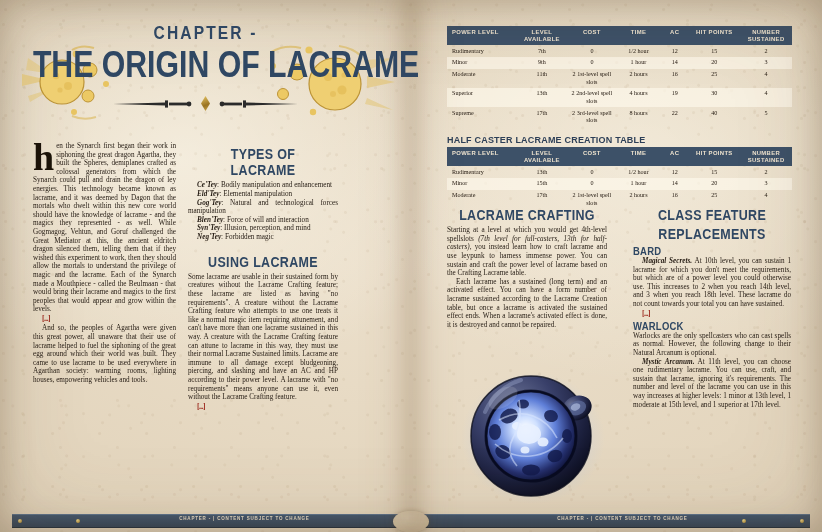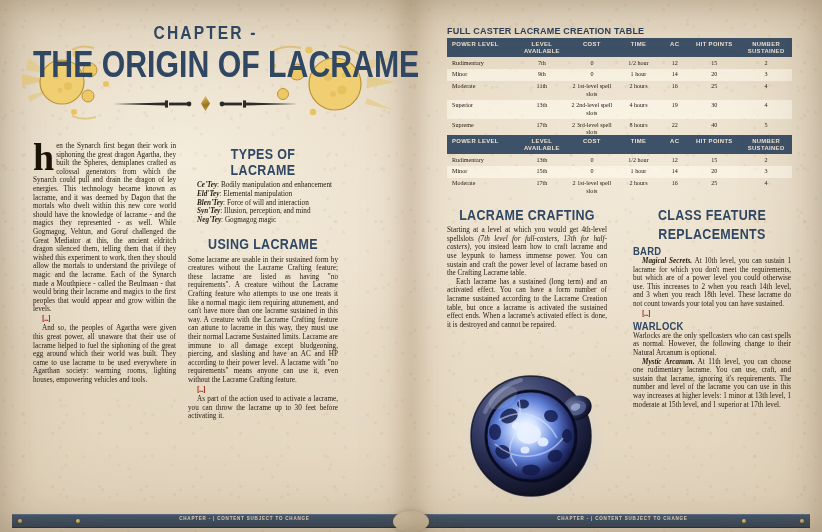--- a/index.html
+++ b/index.html
@@ -320,36 +320,35 @@
       <p>And so, the peoples of Agartha were given this great power, all unaware that their use of lacrame helped to fuel the siphoning of the great egg around which their world was built. They came to use lacrame to be used everywhere in Agarthan society: warming rooms, lighting houses, empowering vehicles and tools.</p>
     </div>
 
     <div class="col" style="left:188px; top:146px; width:150px;">
 
       <div class="sec-head h1">TYPES OF LACRAME</div>
 
       <div class="typelist">
         <p><span class="term">Ce'Tey</span>: <span>Bodily manipulation and enhancement</span></p>
         <p><span class="term">Eld'Tey</span>: <span>Elemental manipulation</span></p>
+        <p><span class="term">Gog'Tey</span>: <span>Natural and technological forces manipulation</span></p>
         <p><span class="term">Blen'Tey</span>: <span>Force of will and interaction</span></p>
         <p><span class="term">Syn'Tey</span>: <span>Illusion, perception, and mind</span></p>
-        <p><span class="term">Neg'Tey</span>: <span>Gogmagog magic</span></p>
+        <p><span class="term">Neg'Tey</span>: <span>Forbidden magic</span></p>
       </div>
 
       <div class="sec-head h1" style="margin-top:12px;">USING LACRAME</div>
       <p class="noindent">Some lacrame are usable in their sustained form by creatures without the Lacrame Crafting feature; these lacrame are listed as having "no requirements". A creature without the Lacrame Crafting feature who attempts to use one treats it like a normal magic item requiring attunement, and can't have more than one lacrame sustained in this way. A creature with the Lacrame Crafting feature can attune to lacrame in this way, they must use their normal Lacrame Sustained limits. Lacrame are immune to all damage except bludgeoning, piercing, and slashing and have an AC and HP according to their power level. A lacrame with "no requirements" means anyone can use it, even without the Lacrame Crafting feature.</p>
       <div class="brk">[...]</div>
-      <p>As part of the action used to activate a lacrame, you can throw the lacrame up to 30 feet before activating it.</p>
     </div>
   </div>
 
   <div class="page page-right">
 
     <div style="position:absolute; left:36px; top:26px; width:345px;">
-      <div class="table-title">FULL CASTER LACRAME CREATION TABLE</div>
       <table class="lac">
         <thead>
           <tr>
             <th style="width:20%">POWER LEVEL</th>
             <th style="width:15%">LEVEL AVAILABLE</th>
             <th style="width:14%">COST</th>
             <th style="width:13%">TIME</th>
             <th style="width:8%">AC</th>
             <th style="width:15%">HIT POINTS</th>
             <th style="width:15%">NUMBER SUSTAINED</th>
@@ -399,20 +398,21 @@
             <td>8 hours</td>
             <td>22</td>
             <td>40</td>
             <td>5</td>
           </tr>
         </tbody>
       </table>
     </div>
 
     <div style="position:absolute; left:36px; top:135px; width:345px;">
+      <div class="table-title">HALF CASTER LACRAME CREATION TABLE</div>
       <table class="lac">
         <thead>
           <tr>
             <th style="width:20%">POWER LEVEL</th>
             <th style="width:15%">LEVEL AVAILABLE</th>
             <th style="width:14%">COST</th>
             <th style="width:13%">TIME</th>
             <th style="width:8%">AC</th>
             <th style="width:15%">HIT POINTS</th>
             <th style="width:15%">NUMBER SUSTAINED</th>

